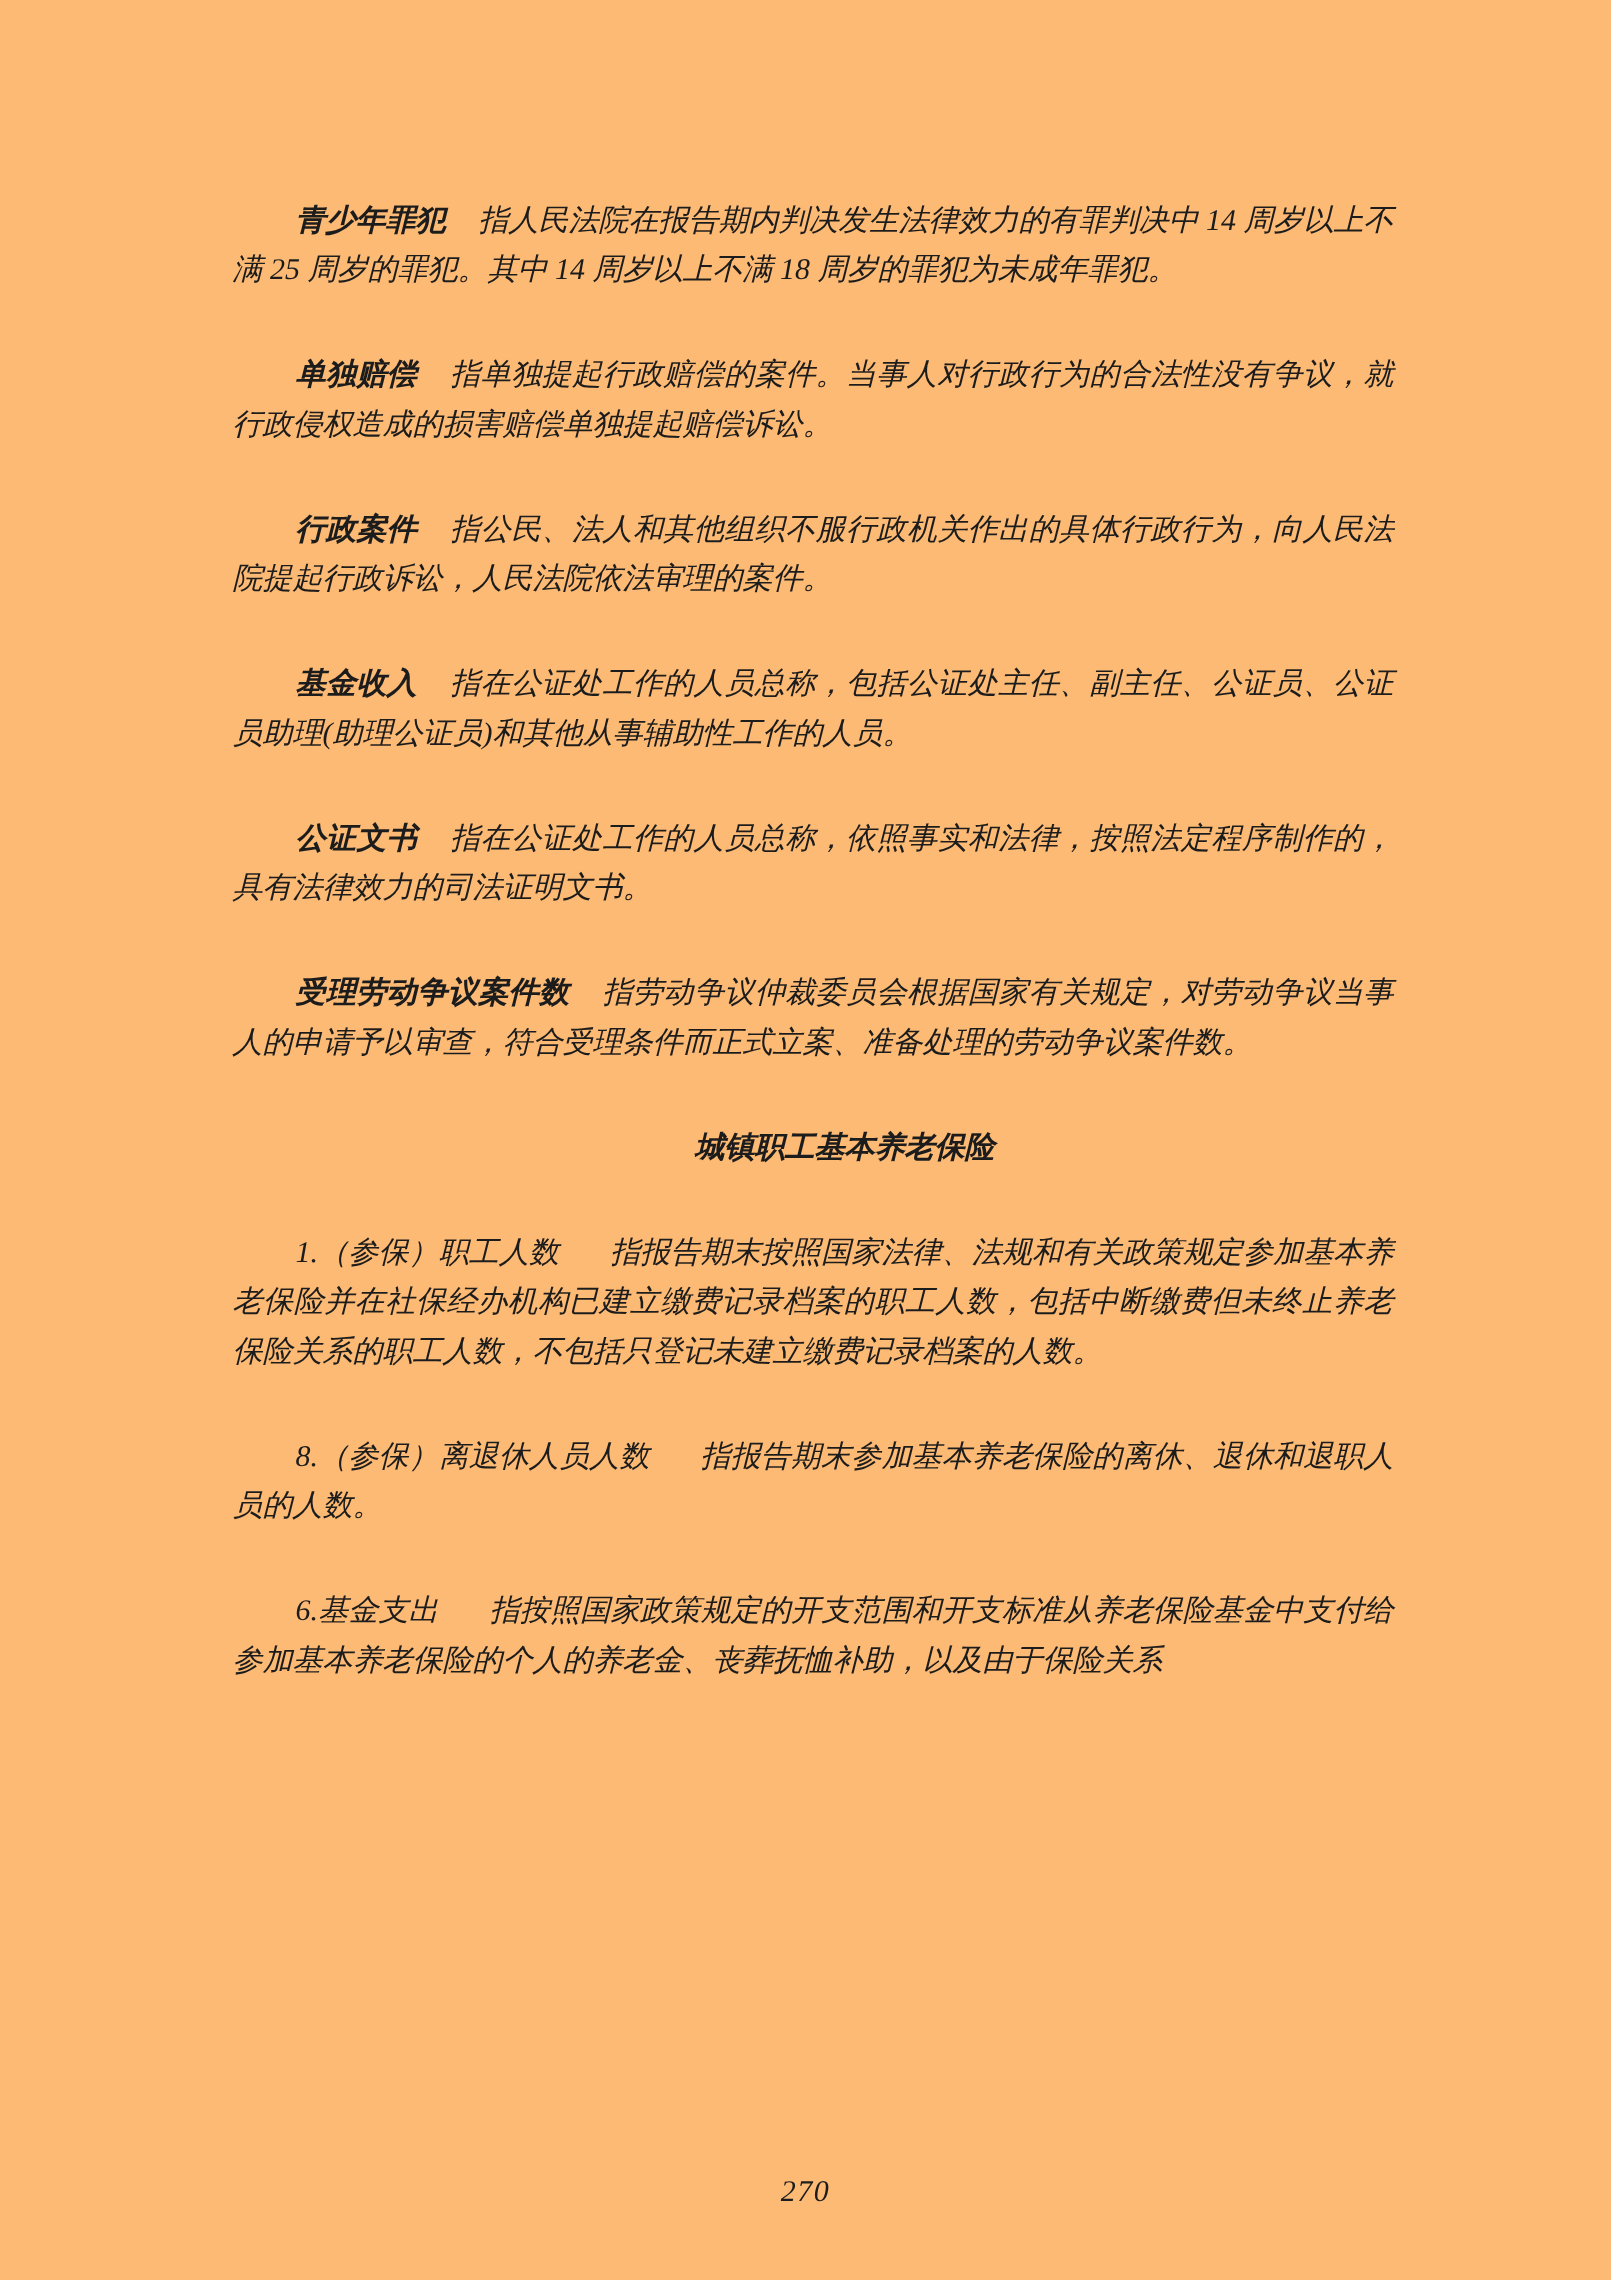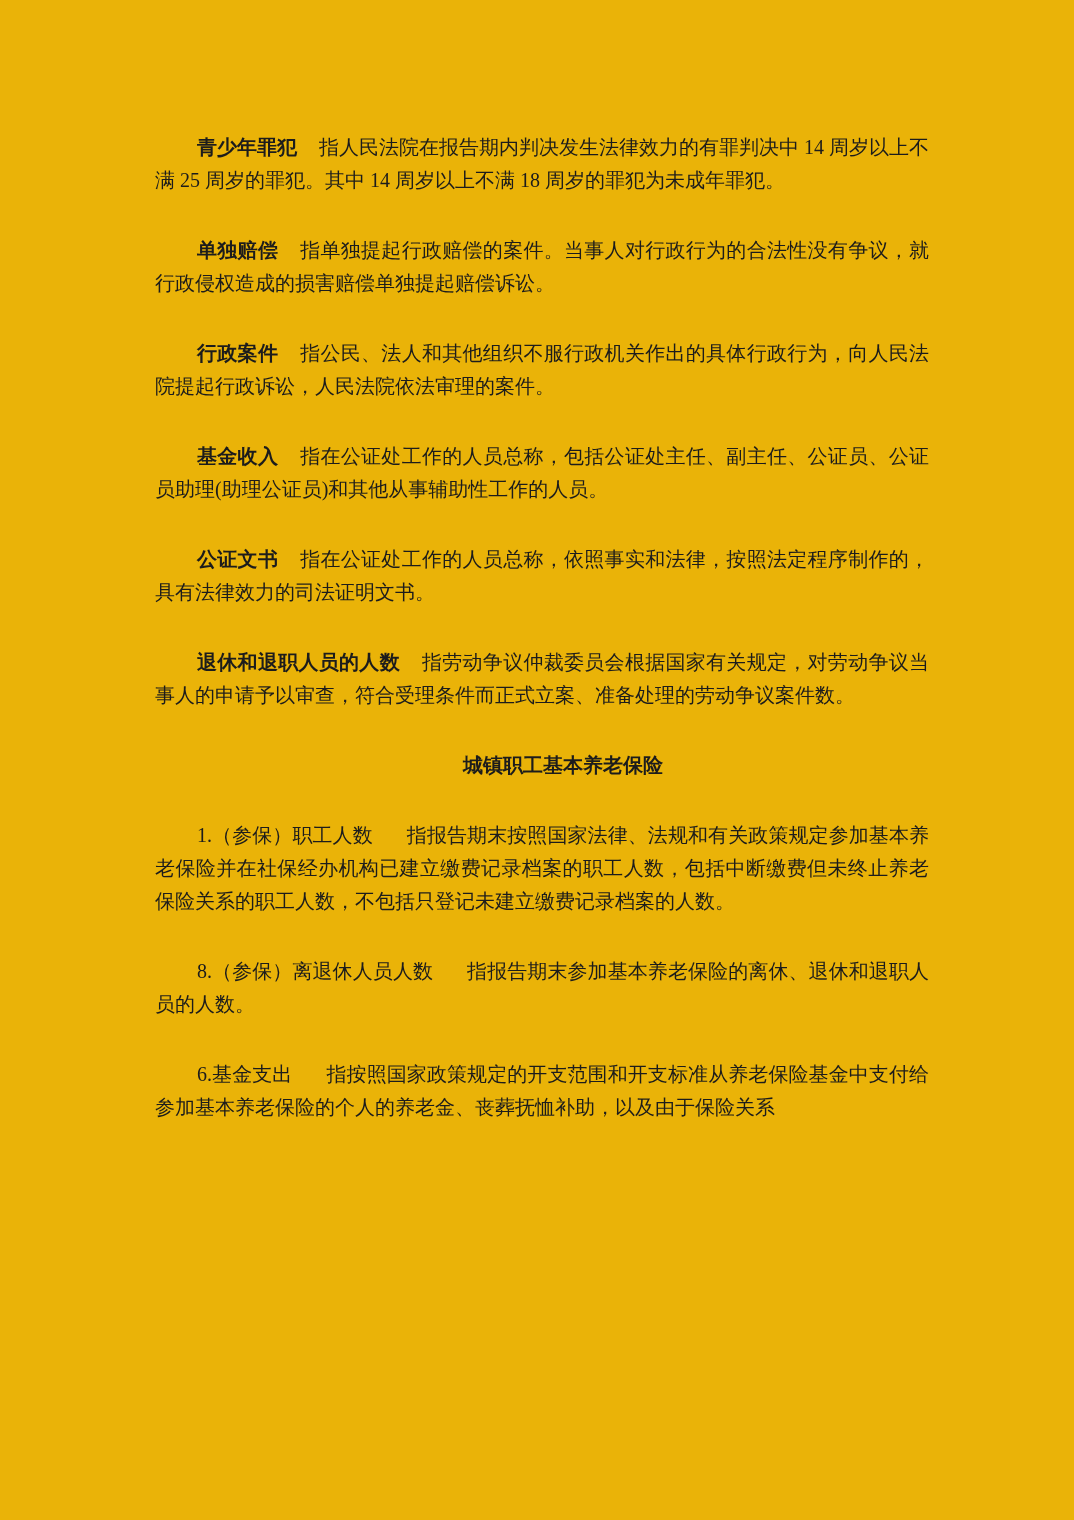--- a/index.html
+++ b/index.html
@@ -5,28 +5,29 @@
   html, body {
     margin: 0;
     padding: 0;
     background: #ffffff;
   }
   .page {
     position: relative;
     width: 1074px;
     height: 1520px;
     margin: 0 auto;
-    background: #eab308;
+    background: #fdba74;
     color: #1c1c1c;
     font-family: "Liberation Serif", "DejaVu Serif", serif;
     font-size: 20px;
     line-height: 33px;
     box-sizing: border-box;
     padding: 131px 145px 0 155px;
     overflow: hidden;
+    font-style: italic;
   }
   .entry {
     text-indent: 2.1em;
     text-align: justify;
     margin: 0 0 37px 0;
   }
   .entry .term {
     font-weight: bold;
     margin-right: 1.1em;
   }
@@ -58,25 +59,26 @@
   <p class="entry"><span class="term">青少年罪犯</span><span>指人民法院在报告期内判决发生法律效力的有罪判决中 14 周岁以上不满 25 周岁的罪犯。其中 14 周岁以上不满 18 周岁的罪犯为未成年罪犯。</span></p>
 
   <p class="entry"><span class="term">单独赔偿</span><span>指单独提起行政赔偿的案件。当事人对行政行为的合法性没有争议，就行政侵权造成的损害赔偿单独提起赔偿诉讼。</span></p>
 
   <p class="entry"><span class="term">行政案件</span><span>指公民、法人和其他组织不服行政机关作出的具体行政行为，向人民法院提起行政诉讼，人民法院依法审理的案件。</span></p>
 
   <p class="entry"><span class="term">基金收入</span><span>指在公证处工作的人员总称，包括公证处主任、副主任、公证员、公证员助理(助理公证员)和其他从事辅助性工作的人员。</span></p>
 
   <p class="entry"><span class="term">公证文书</span><span>指在公证处工作的人员总称，依照事实和法律，按照法定程序制作的，具有法律效力的司法证明文书。</span></p>
 
-  <p class="entry"><span class="term">退休和退职人员的人数</span><span>指劳动争议仲裁委员会根据国家有关规定，对劳动争议当事人的申请予以审查，符合受理条件而正式立案、准备处理的劳动争议案件数。</span></p>
+  <p class="entry"><span class="term">受理劳动争议案件数</span><span>指劳动争议仲裁委员会根据国家有关规定，对劳动争议当事人的申请予以审查，符合受理条件而正式立案、准备处理的劳动争议案件数。</span></p>
 
   <p class="section-heading">城镇职工基本养老保险</p>
 
   <p class="entry"><span class="item-term">1.（参保）职工人数</span><span>指报告期末按照国家法律、法规和有关政策规定参加基本养老保险并在社保经办机构已建立缴费记录档案的职工人数，包括中断缴费但未终止养老保险关系的职工人数，不包括只登记未建立缴费记录档案的人数。</span></p>
 
   <p class="entry"><span class="item-term">8.（参保）离退休人员人数</span><span>指报告期末参加基本养老保险的离休、退休和退职人员的人数。</span></p>
 
 
   <p class="entry"><span class="item-term">6.基金支出</span><span>指按照国家政策规定的开支范围和开支标准从养老保险基金中支付给参加基本养老保险的个人的养老金、丧葬抚恤补助，以及由于保险关系</span></p>
 
+  <div class="page-footer">270</div>
 
 </div>
 
 </body></html>

